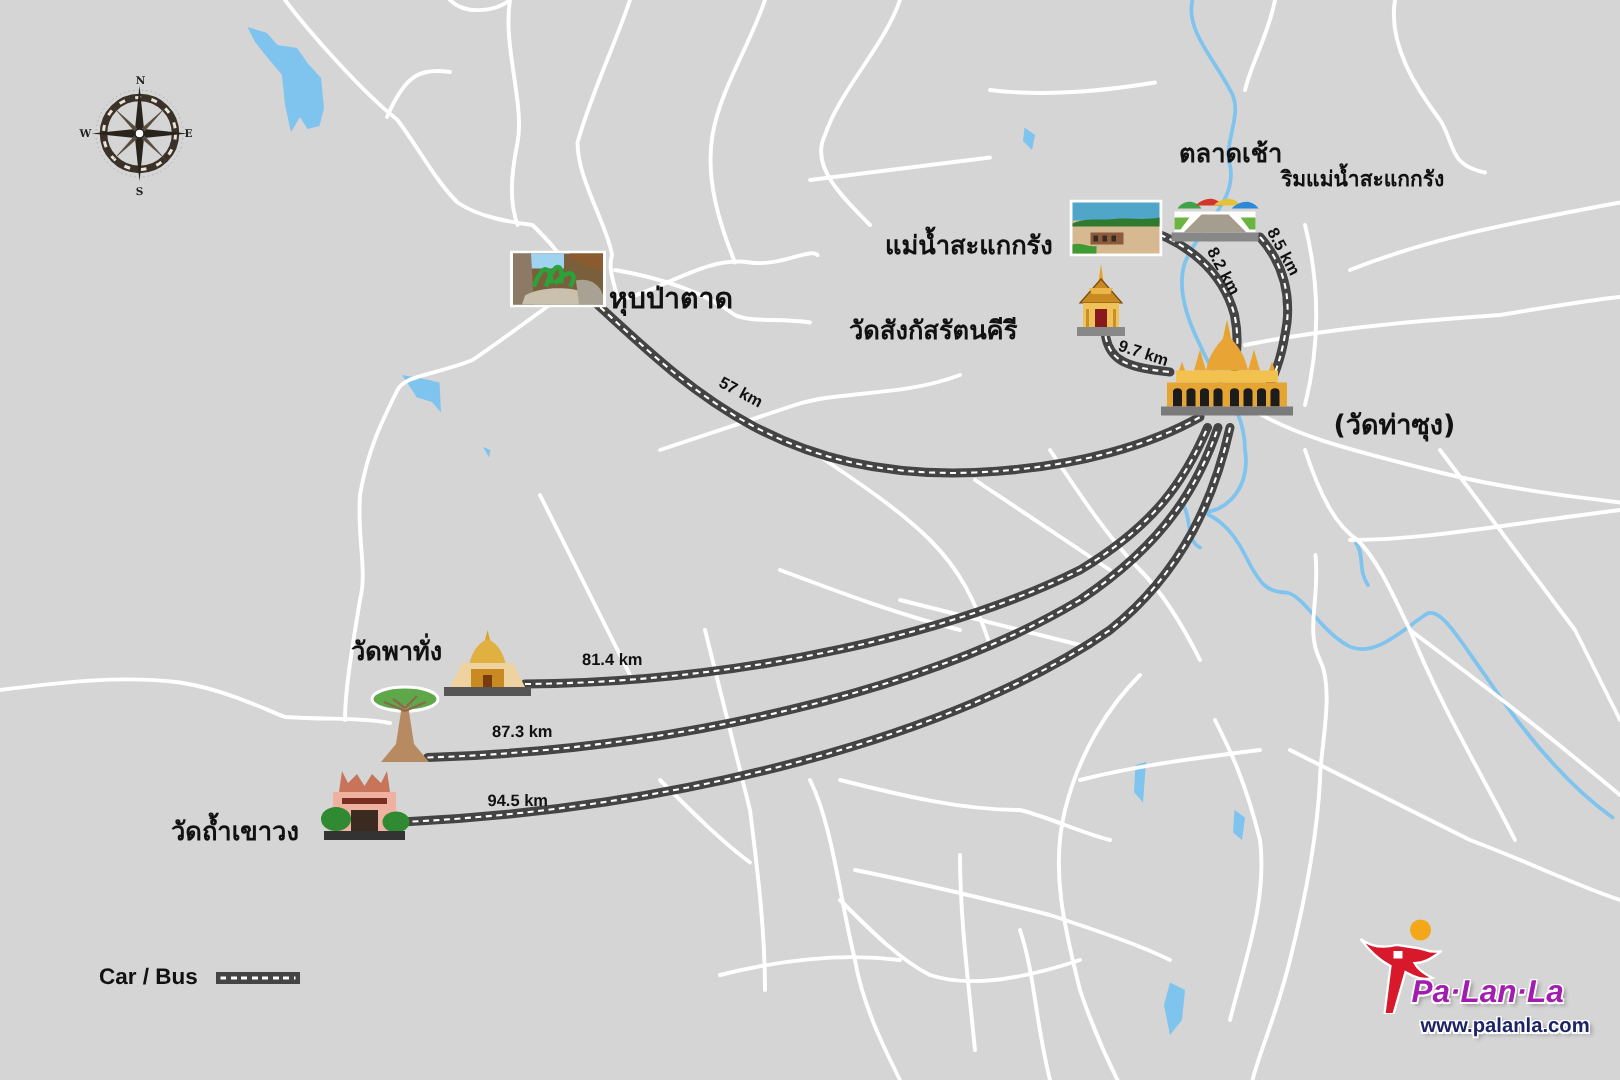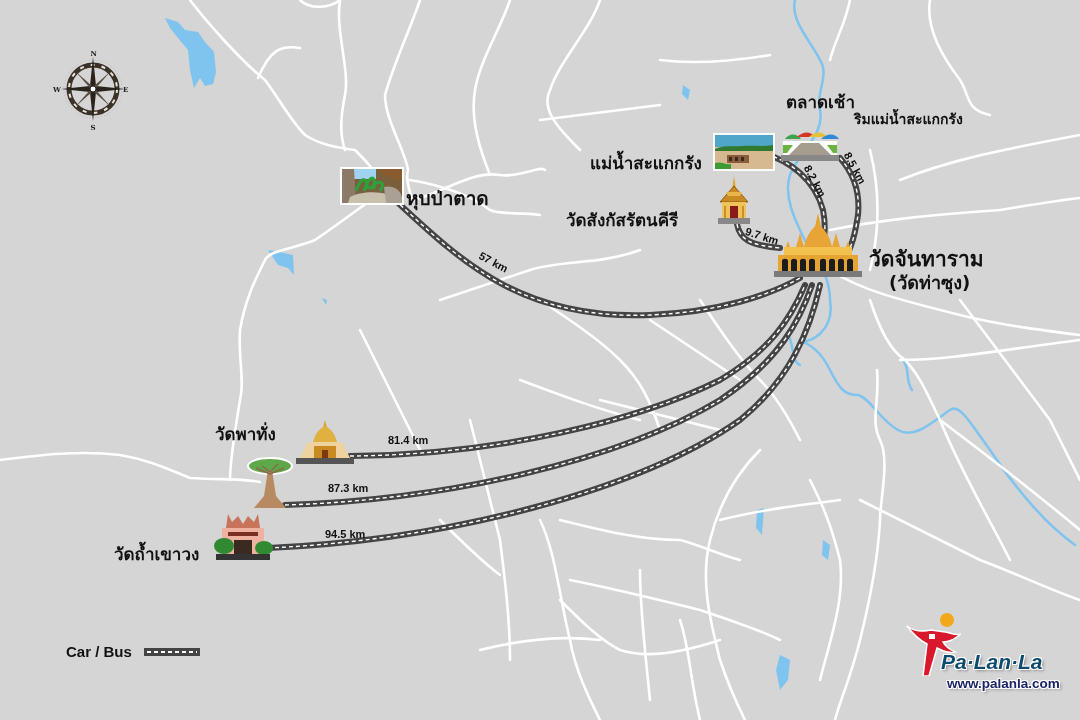--- a/index.html
+++ b/index.html
@@ -9,21 +9,21 @@
   .lbl { position:absolute; color:#111; font-weight:bold; white-space:nowrap; font-family:"DejaVu Sans","Liberation Sans",sans-serif; }
   .lbl.big { font-size:19px; }
   .lbl.med { font-size:17px; }
   .lbl.sm { font-size:14px;margin-left:48px; }
   .dist { position:absolute; font-size:11px; font-weight:bold; color:#111; white-space:nowrap; font-family:"Liberation Sans",sans-serif; }
   .legend { position:absolute; left:66px; top:643px; display:flex; align-items:center; gap:12px; }
   .legend-text { font-family:"Liberation Sans",sans-serif; font-weight:bold; font-size:15px; color:#111; }
   .legend-line { width:56px; height:8px; background:#444; position:relative; }
   .legend-line:after { content:""; position:absolute; left:3px; right:3px; top:3px; height:2px; background:repeating-linear-gradient(90deg,#fff 0 4px,transparent 4px 7px); }
   .logo { position:absolute; left:905px; top:610px; width:160px; height:80px; }
-  .logo-brand { position:absolute; left:36px; top:40px; font-family:"Liberation Sans",sans-serif; font-style:italic; font-weight:bold; font-size:21px; color:#0c4a6e; text-shadow:1px 1px 0 #fff,-1px -1px 0 #fff,1px -1px 0 #fff,-1px 1px 0 #fff,2px 2px 3px rgba(0,0,0,.35); }
+  .logo-brand { position:absolute; left:36px; top:40px; font-family:"Liberation Sans",sans-serif; font-style:italic; font-weight:bold; font-size:21px; color:#a21caf; text-shadow:1px 1px 0 #fff,-1px -1px 0 #fff,1px -1px 0 #fff,-1px 1px 0 #fff,2px 2px 3px rgba(0,0,0,.35); }
   .logo-url { position:absolute; left:5px; top:66px; font-family:"Liberation Sans",sans-serif; font-weight:bold; font-size:13.5px; color:#1c2366; text-shadow:1px 1px 0 #fff,-1px -1px 0 #fff,1px -1px 0 #fff,-1px 1px 0 #fff,2px 2px 3px rgba(0,0,0,.35);margin-left:37px; }
   .poi { position:absolute; }
   .compass-letter { font-family:"DejaVu Serif",serif; font-size:7px; font-weight:bold; fill:#222; }
 </style>
 </head>
 <body>
 
 <div id="map">
 
   <svg class="layer" width="1080" height="720" viewBox="0 0 1080 720">
@@ -215,32 +215,31 @@
       <path d="M19,58 L19,48 C19,45 25,45 25,48 L25,58 Z"></path>
       <path d="M28,58 L28,48 C28,45 34,45 34,48 L34,58 Z"></path>
       <path d="M37,58 L37,48 C37,45 43,45 43,48 L43,58 Z"></path>
       <path d="M48,58 L48,48 C48,45 54,45 54,48 L54,58 Z"></path>
       <path d="M57,58 L57,48 C57,45 63,45 63,48 L63,58 Z"></path>
       <path d="M66,58 L66,48 C66,45 72,45 72,48 L72,58 Z"></path>
       <path d="M75,58 L75,48 C75,45 81,45 81,48 L81,58 Z"></path>
     </g>
     <rect x="2" y="58" width="88" height="6" fill="#7a7a7a"></rect>
   </svg>
-  <div class="lbl big" style="left:869px;top:242px;font-size:21px">วัดจันทาราม</div>
   <div class="lbl big" style="left:889px;top:268px;font-size:18px">(วัดท่าซุง)</div>
 
   <svg class="poi" style="left:294px;top:418px" width="62" height="48" viewBox="0 0 62 48">
     <path d="M31,2 L33,10 L29,10 Z" fill="#d9a22a"></path>
     <path d="M31,8 C40,12 42,20 44,28 L18,28 C20,20 22,12 31,8 Z" fill="#e0b040"></path>
     <path d="M14,24 L48,24 L56,40 L6,40 Z" fill="#eed3a0"></path>
     <rect x="20" y="28" width="22" height="12" fill="#c98a22"></rect>
     <rect x="28" y="32" width="6" height="8" fill="#7a3a10"></rect>
     <rect x="2" y="40" width="58" height="6" fill="#555"></rect>
   </svg>
-  <div class="lbl med" style="left:215px;top:420px">วัดพาทั่ง</div>
+  <div class="lbl med" style="left:234px;top:420px">วัดพาทั่ง</div>
   <div class="dist" style="left:388px;top:434px">81.4 km</div>
 
   <svg class="poi" style="left:246px;top:456px" width="48" height="56" viewBox="0 0 48 56">
     <ellipse cx="24" cy="10" rx="22" ry="8" fill="#5ea84a" stroke="#fff" stroke-width="2"></ellipse>
     <path d="M22,14 L26,14 L30,40 L40,52 L8,52 L18,40 Z" fill="#b78a62"></path>
     <path d="M24,16 L16,10 M24,16 L32,8 M24,18 L10,12 M24,18 L38,12" stroke="#8a6a4a" stroke-width="1.5"></path>
   </svg>
   <div class="dist" style="left:328px;top:482px">87.3 km</div>
 
   <svg class="poi" style="left:212px;top:514px" width="62" height="50" viewBox="0 0 62 50">

